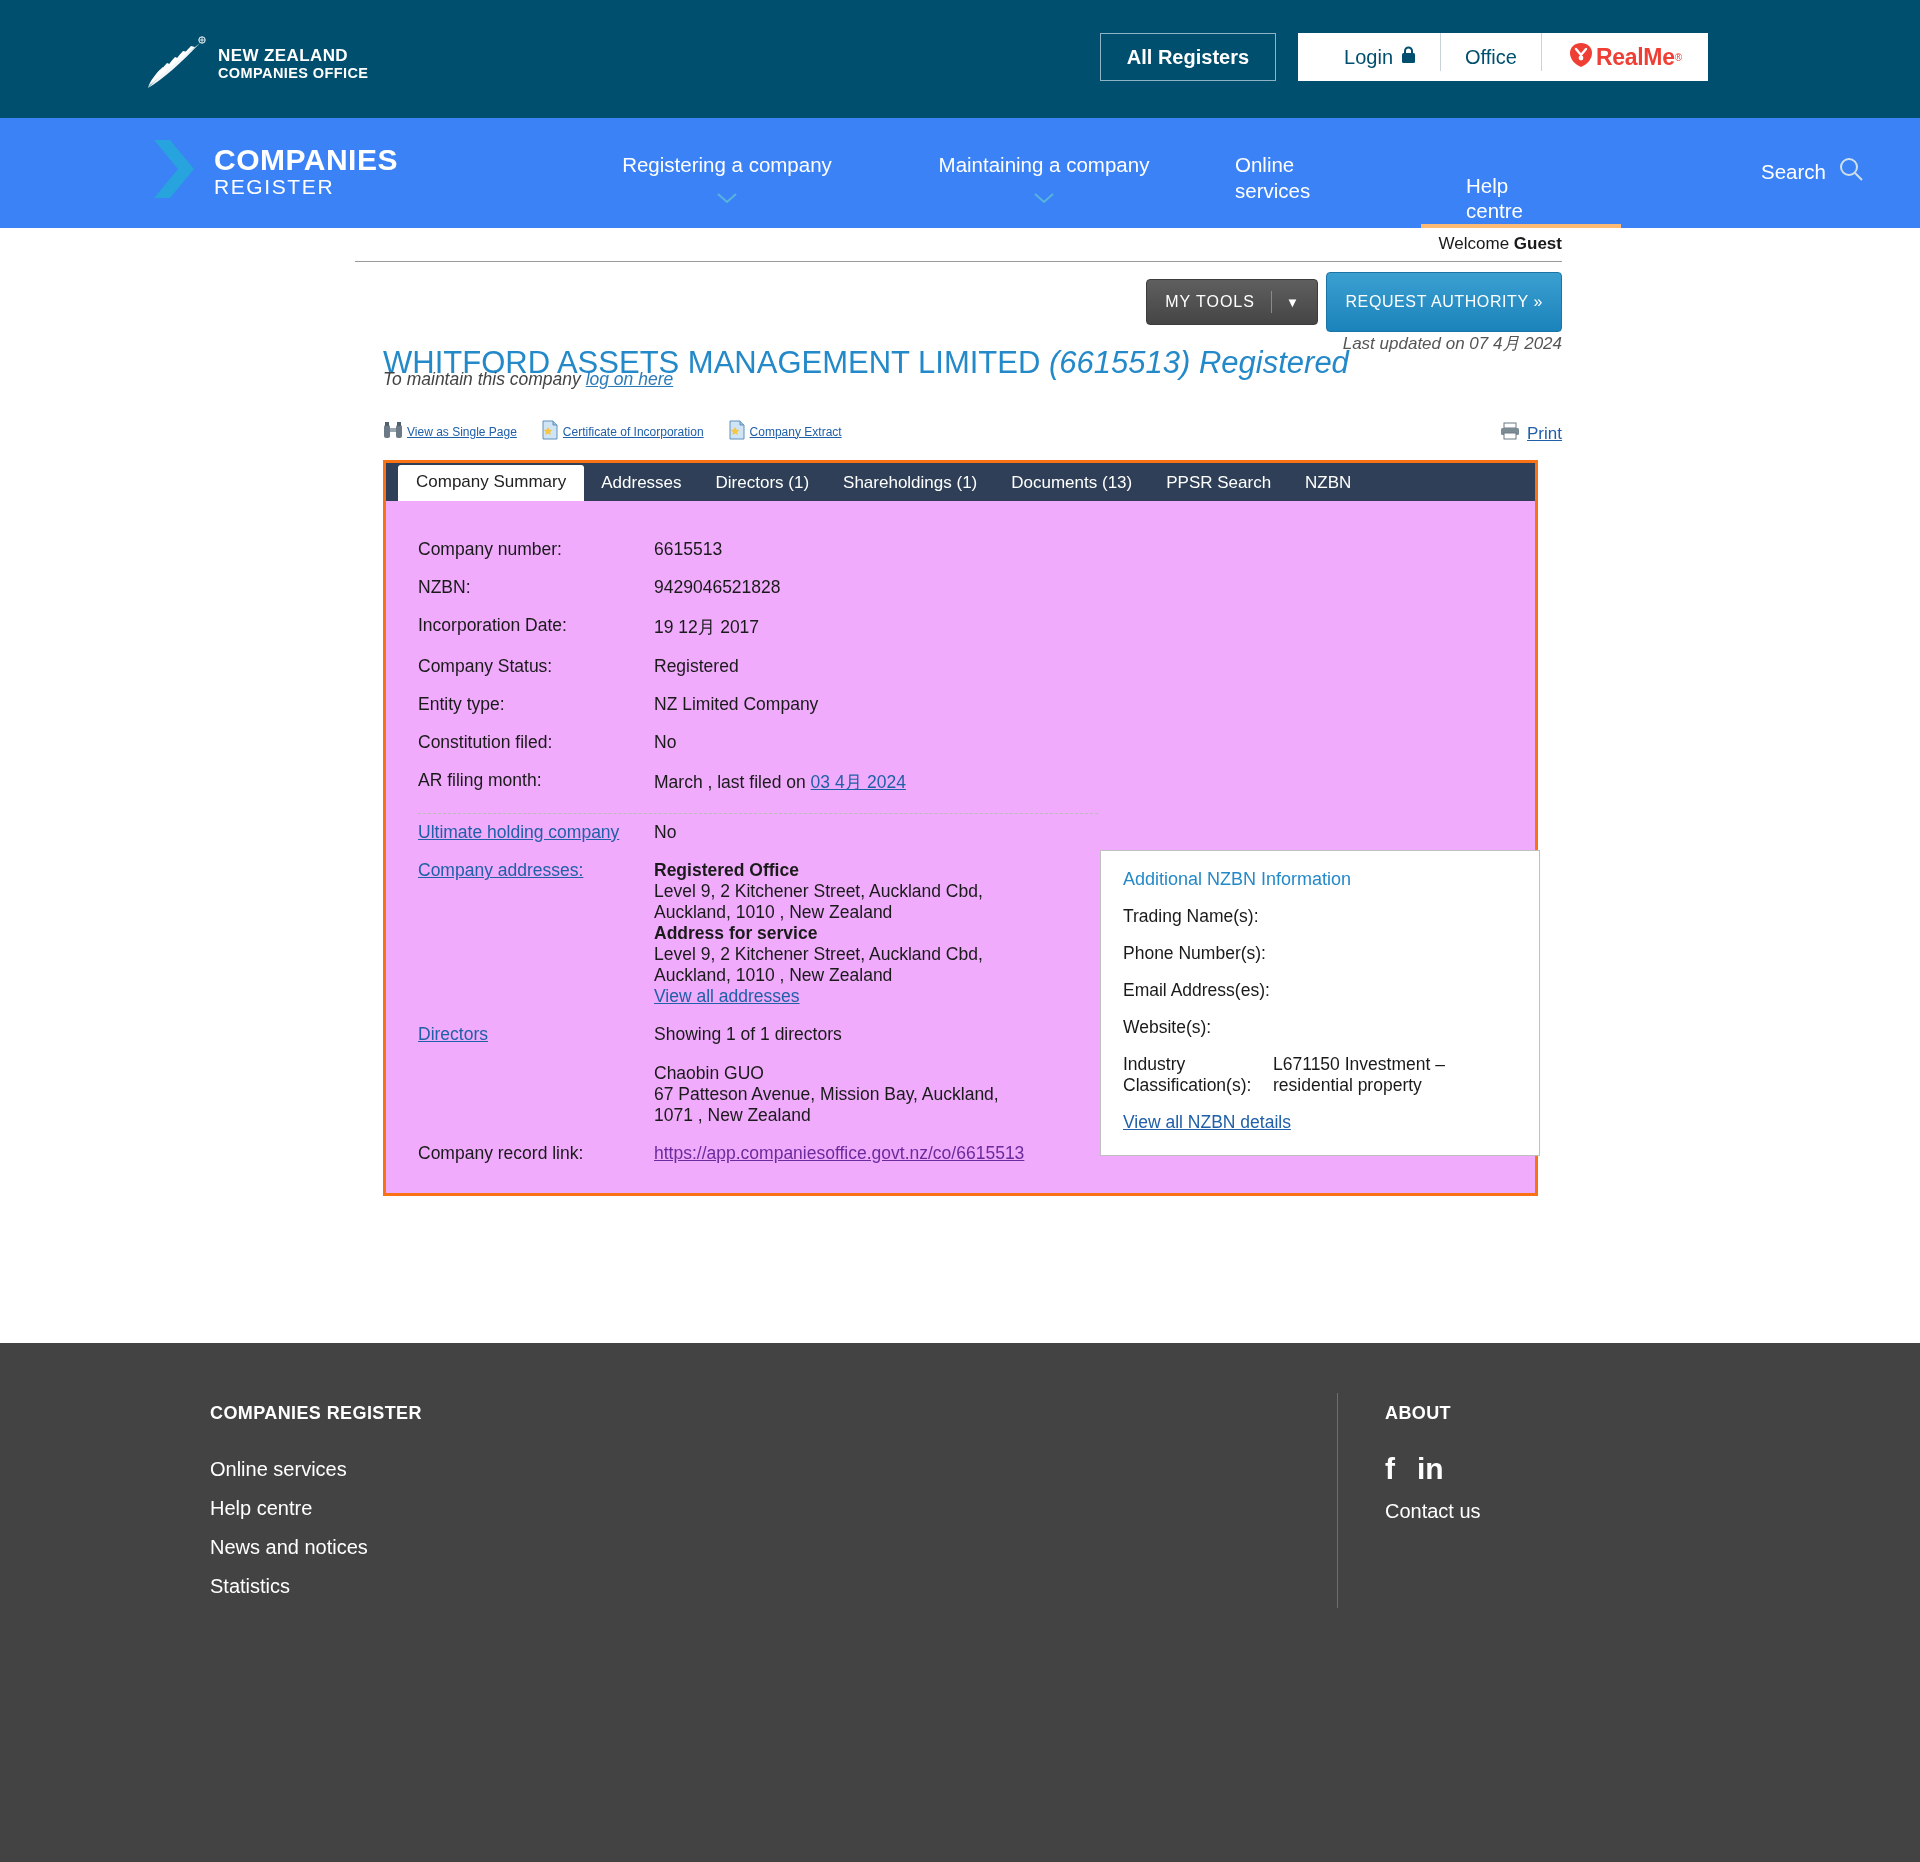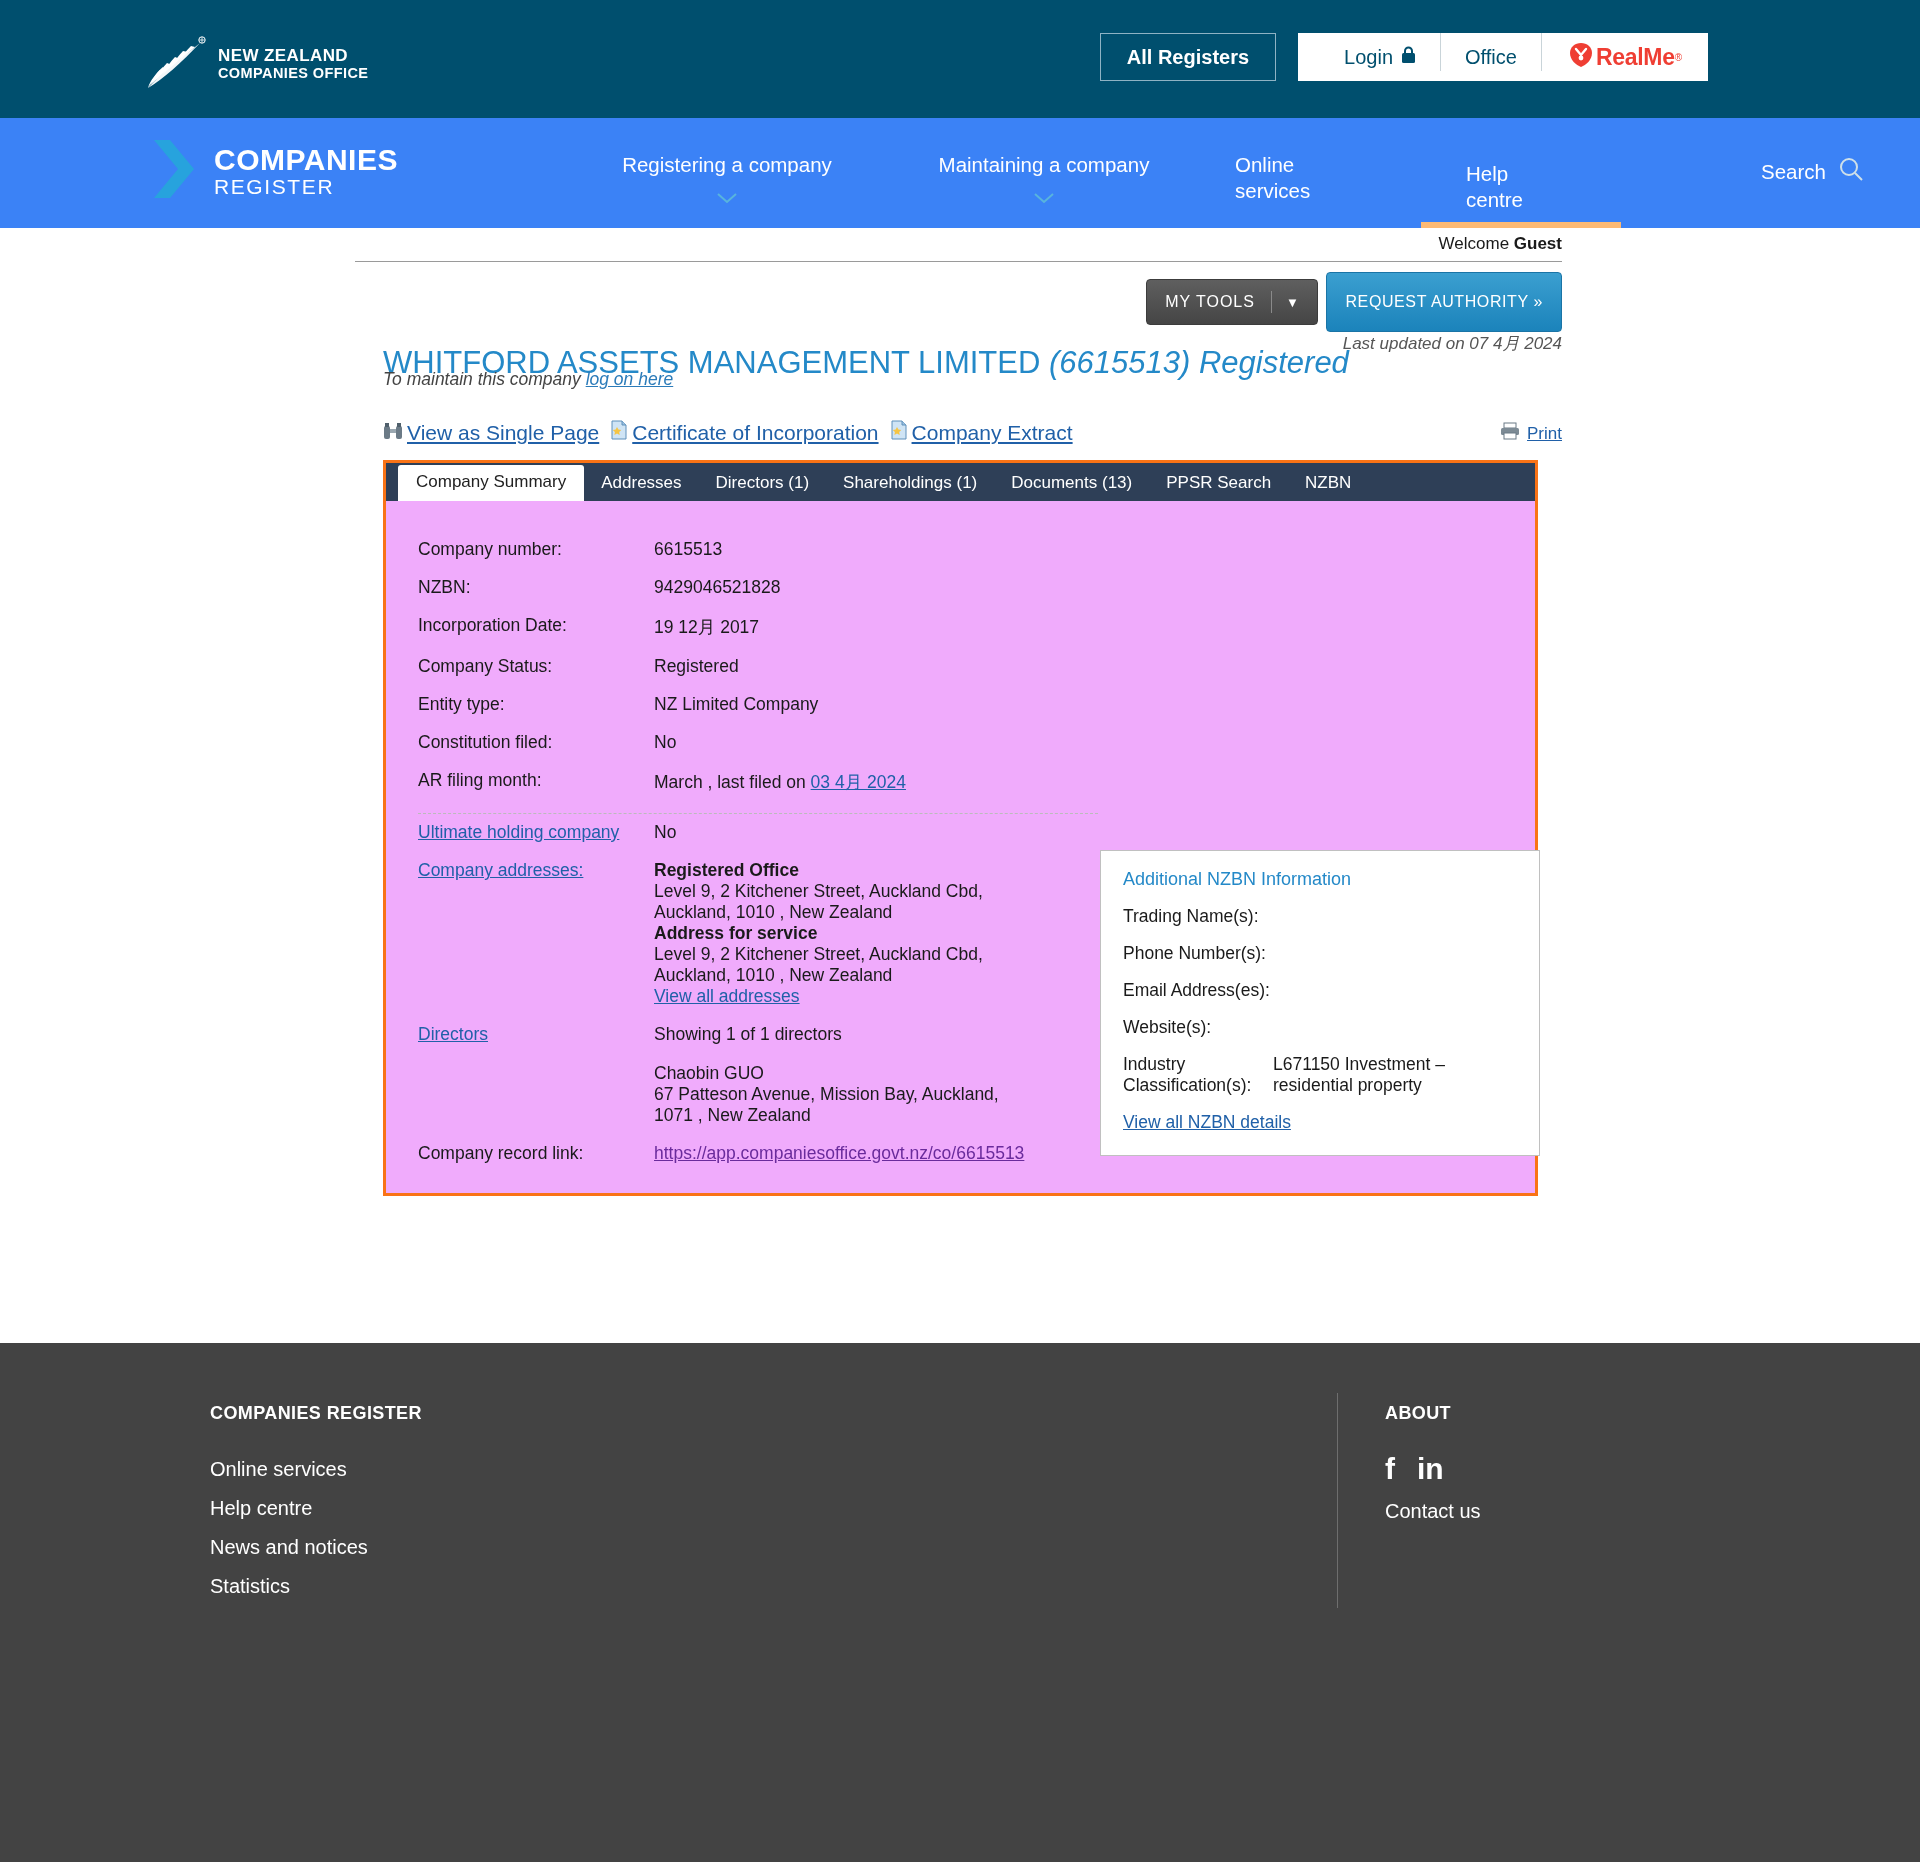--- a/index.html
+++ b/index.html
@@ -103,22 +103,22 @@
   .navitem.two-line { width:110px; }
   .nav-registering { margin-left: 17px; width:220px; text-align:center;}
   .nav-maintaining { margin-left: 92px; width:230px; text-align:center;}
   .nav-online { margin-left: 76px; }
   .nav-search {
     margin-left: 140px; display:flex; align-items:center; gap:12px;
     padding-top:38px;
   }
   .nav-help-wrap {
     height:110px;
-    border-bottom: 6px solid #fdba74;
-    display:flex; align-items:center;
+    border-bottom: 4px solid #fdba74;
+    display:flex; align-items:flex-end;
     padding: 0 45px;
     margin-left: 76px;
   }
 
   
   .welcome-bar {
     height:34px; position:relative;
     background:#fff;
   }
   .welcome-rule {
@@ -173,22 +173,22 @@
     white-space:nowrap;
   }
   .maintain-line {
     position:absolute; left:383px; top:107px;
     font-size:17.5px; color:#444; font-style:italic;
   }
   .maintain-line a { color:#2b7bb9; font-style:italic; }
 
   .doc-links {
     position:absolute; left:383px; top:158px;
-    display:flex; align-items:center; gap:11px;
-    font-size:21px;
+    display:flex; align-items:center; gap:24px;
+    font-size:12px;
   }
   .doc-links a { color:#2060a8; text-decoration:underline; display:flex; align-items:center; gap:4px;}
   .print-link {
     position:absolute; right:358px; top:160px;
     display:flex; align-items:center; gap:7px;
     font-size:17px; color:#2060a8;
   }
   .print-link a { color:#2060a8; text-decoration:underline; }
 
   

